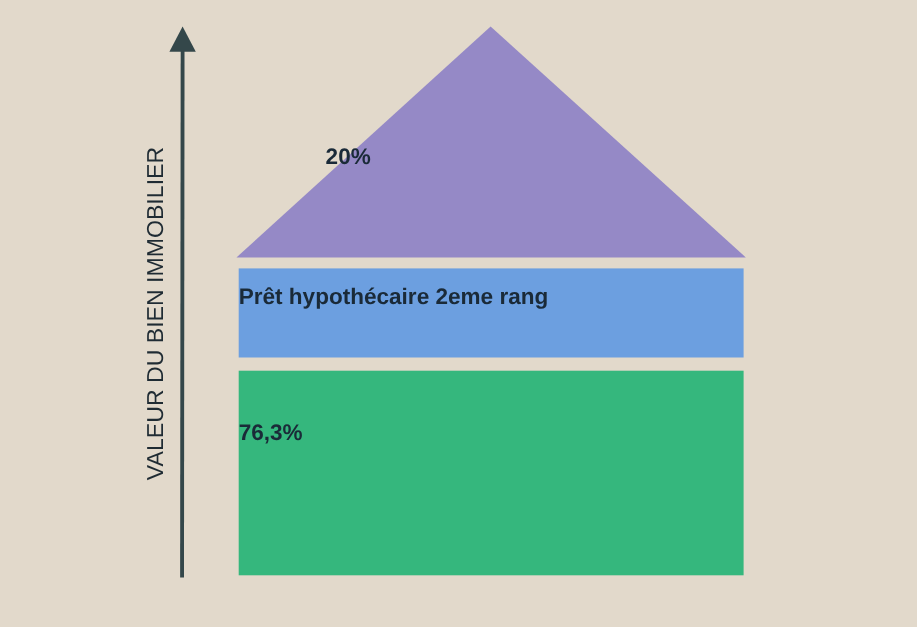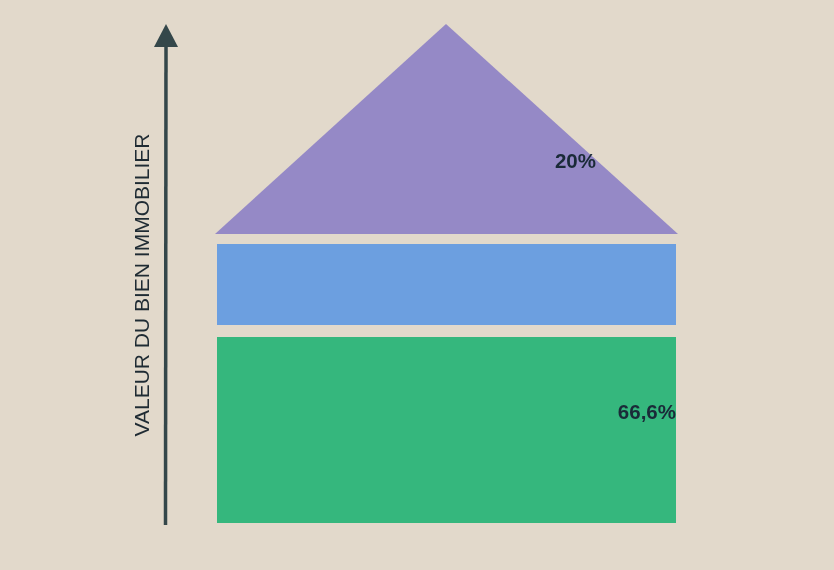--- a/index.html
+++ b/index.html
@@ -14,26 +14,25 @@
     position: absolute;
     left: 142px; top: 285px;
     transform: translate(-50%, -50%) rotate(-90deg);
     white-space: nowrap;
     font-size: 21px;
     color: #1f2b33;
     letter-spacing: 0px;
   }
   .block-text {
     position: absolute;
-    text-align: right;
+    text-align: left;
     font-weight: bold;
     color: #1a2a38;
     font-size: 20.5px;
     line-height: 26px;
-    margin-top: 18px;
   }
   .pct, .lbl { display: block; }
 </style>
 </head>
 <body>
 
 <svg class="canvas" width="834" height="570" viewBox="0 0 834 570">
 
   <g>
     <line x1="165.5" y1="525" x2="166" y2="44" stroke="#34474a" stroke-width="3.5"></line>
@@ -47,17 +46,18 @@
   <rect x="217" y="337" width="459" height="186" fill="#35b77d"></rect>
 </svg>
 
 <div class="axis-label">VALEUR DU BIEN IMMOBILIER</div>
 
 <div class="block-text" style="left:296px; width:300px; top:130px;">
   <span class="pct">20%</span>
 </div>
 
 <div class="block-text" style="left:217px; width:459px; top:257px;">
+  <span class="lbl">Prêt hypothécaire 2eme rang</span>
 </div>
 
 <div class="block-text" style="left:217px; width:459px; top:381px;">
-  <span class="pct">66,6%</span>
+  <span class="pct">76,3%</span>
 </div>
 
 </body></html>

